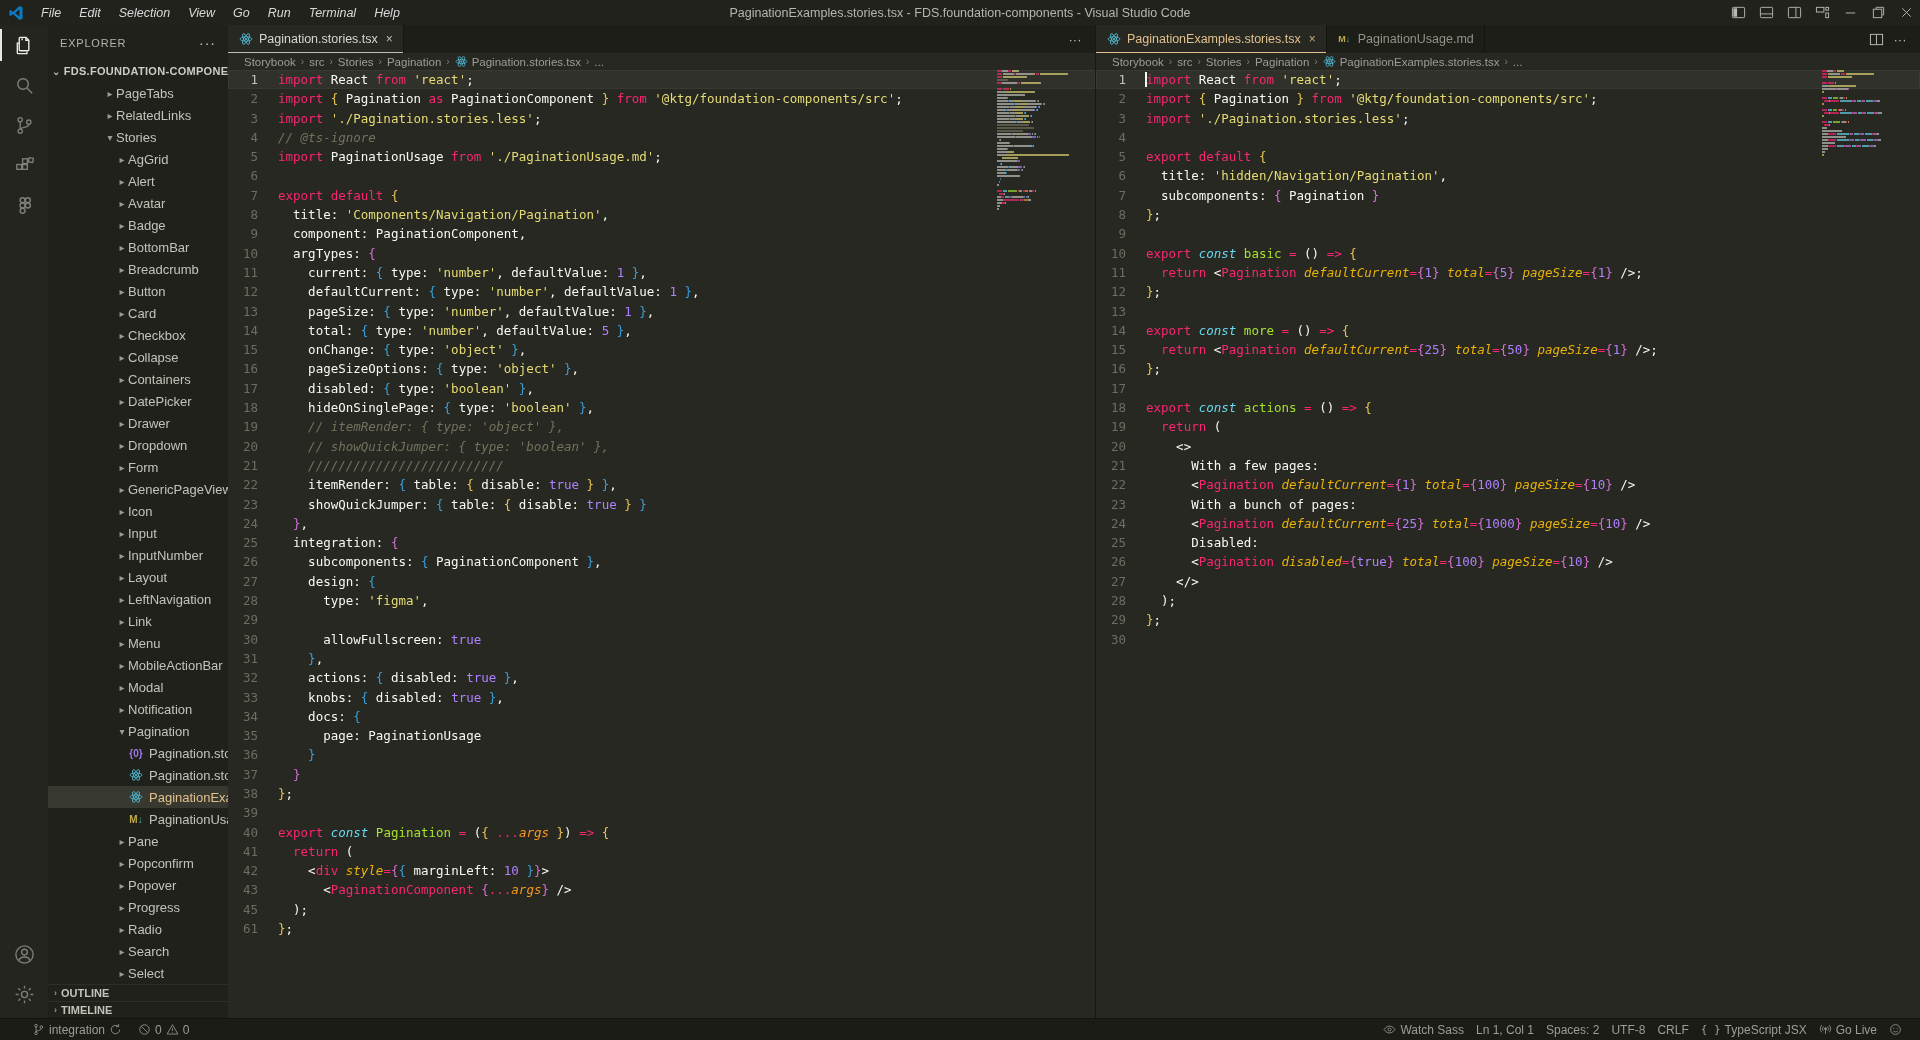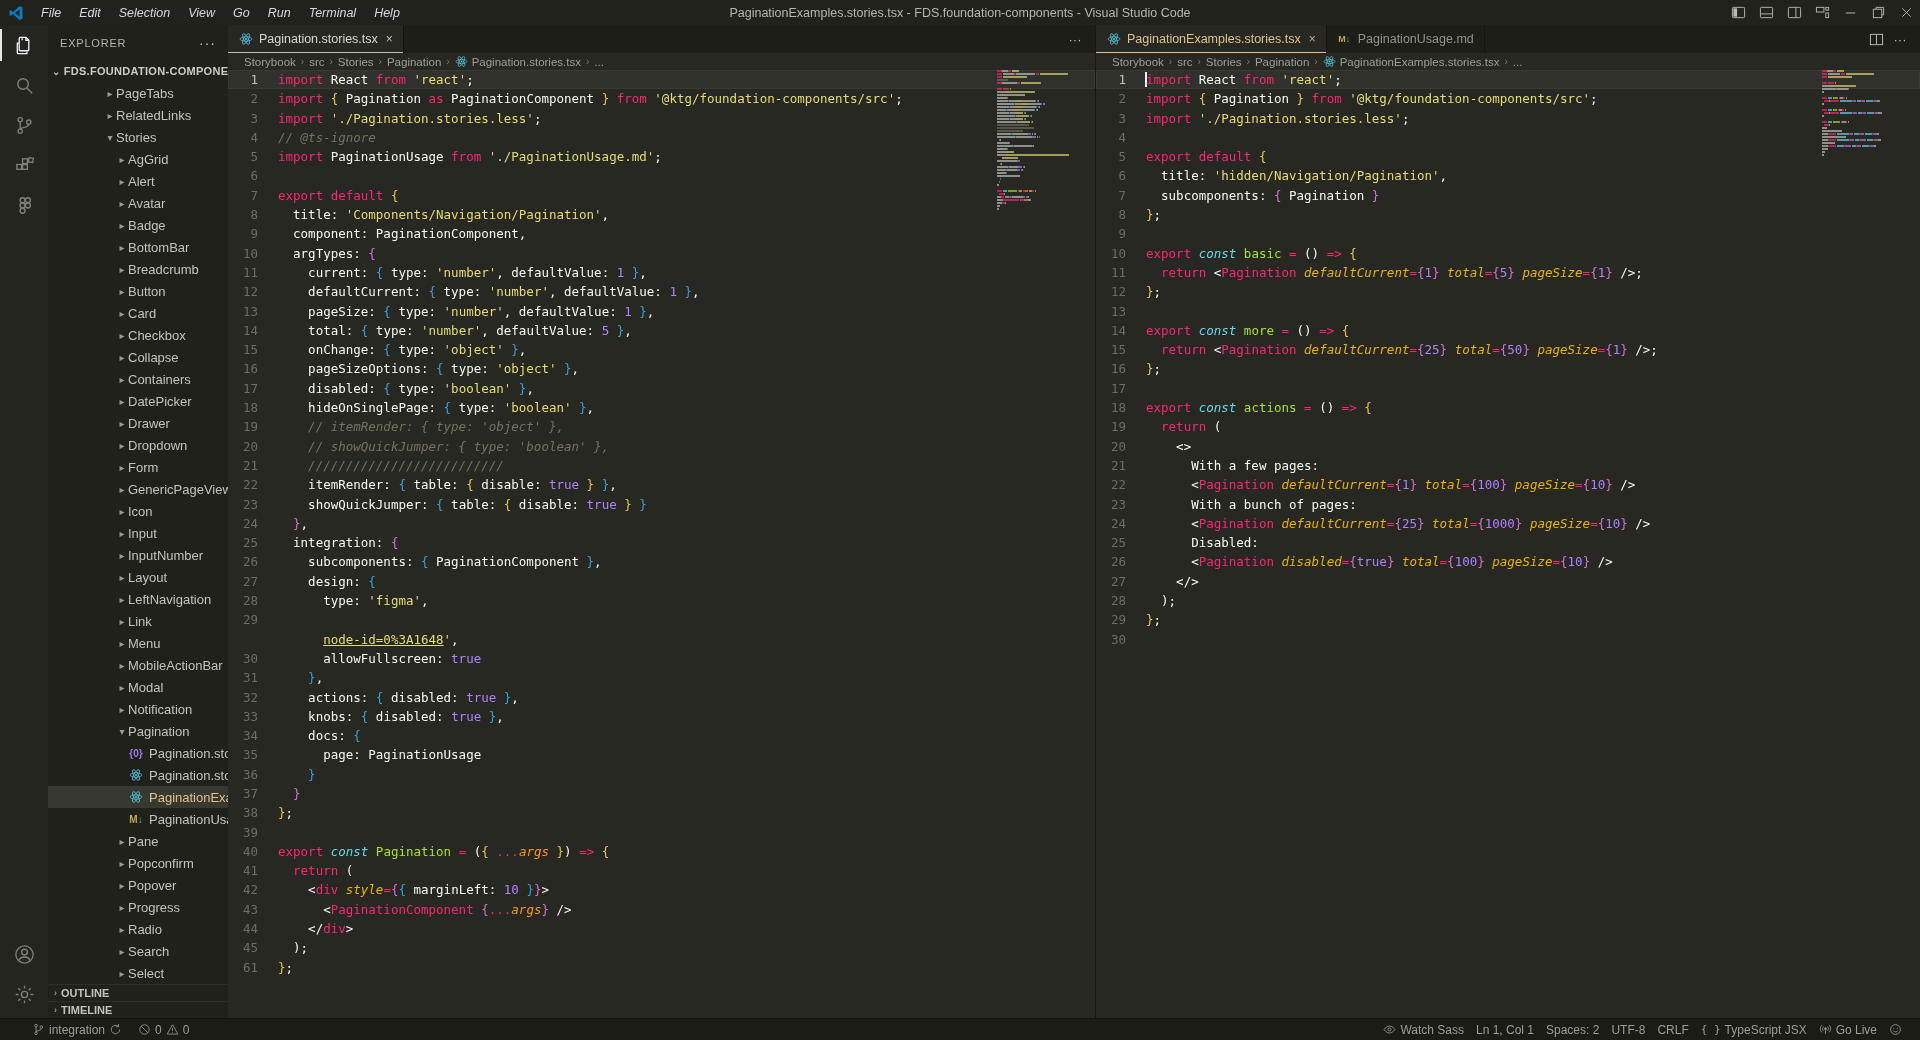--- a/index.html
+++ b/index.html
@@ -577,24 +577,20 @@
             <span class="lc"><span class="tk-p">    design: </span><span class="tk-b3">{</span></span>
           </div>
           <div class="cline">
             <span class="ln">28</span>
             <span class="lc"><span class="tk-p">      type: </span><span class="tk-s">'figma'</span><span class="tk-p">,</span></span>
           </div>
           <div class="cline">
             <span class="ln">29</span>
           </div>
           <div class="cline">
-            <span class="ln"></span>
-            <span class="lc"><span class="tk-p">      </span><span class="tk-us">node-id=0%3A1648</span><span class="tk-s">'</span><span class="tk-p">,</span></span>
-          </div>
-          <div class="cline">
             <span class="ln">30</span>
             <span class="lc"><span class="tk-p">      allowFullscreen: </span><span class="tk-n">true</span></span>
           </div>
           <div class="cline">
             <span class="ln">31</span>
             <span class="lc"><span class="tk-p">    </span><span class="tk-b3">}</span><span class="tk-p">,</span></span>
           </div>
           <div class="cline">
             <span class="ln">32</span>
             <span class="lc"><span class="tk-p">    actions: </span><span class="tk-b3">{</span><span class="tk-p"> disabled: </span><span class="tk-n">true</span><span class="tk-p"> </span><span class="tk-b3">}</span><span class="tk-p">,</span></span>
@@ -635,24 +631,20 @@
             <span class="ln">41</span>
             <span class="lc"><span class="tk-p">  </span><span class="tk-k">return</span><span class="tk-p"> (</span></span>
           </div>
           <div class="cline">
             <span class="ln">42</span>
             <span class="lc"><span class="tk-p">    &lt;</span><span class="tk-t">div</span><span class="tk-p"> </span><span class="tk-a">style</span><span class="tk-k">=</span><span class="tk-b2">{</span><span class="tk-b3">{</span><span class="tk-p"> marginLeft: </span><span class="tk-n">10</span><span class="tk-p"> </span><span class="tk-b3">}</span><span class="tk-b2">}</span><span class="tk-p">&gt;</span></span>
           </div>
           <div class="cline">
             <span class="ln">43</span>
             <span class="lc"><span class="tk-p">      &lt;</span><span class="tk-t">PaginationComponent</span><span class="tk-p"> </span><span class="tk-b2">{</span><span class="tk-k">...</span><span class="tk-o">args</span><span class="tk-b2">}</span><span class="tk-p"> /&gt;</span></span>
-          </div>
-          <div class="cline">
-            <span class="ln">44</span>
-            <span class="lc"><span class="tk-p">    &lt;/</span><span class="tk-t">div</span><span class="tk-p">&gt;</span></span>
           </div>
           <div class="cline">
             <span class="ln">45</span>
             <span class="lc"><span class="tk-p">  );</span></span>
           </div>
           <div class="cline">
             <span class="ln">61</span>
             <span class="lc"><span class="tk-b1">}</span><span class="tk-p">;</span></span>
           </div>
         </div>

